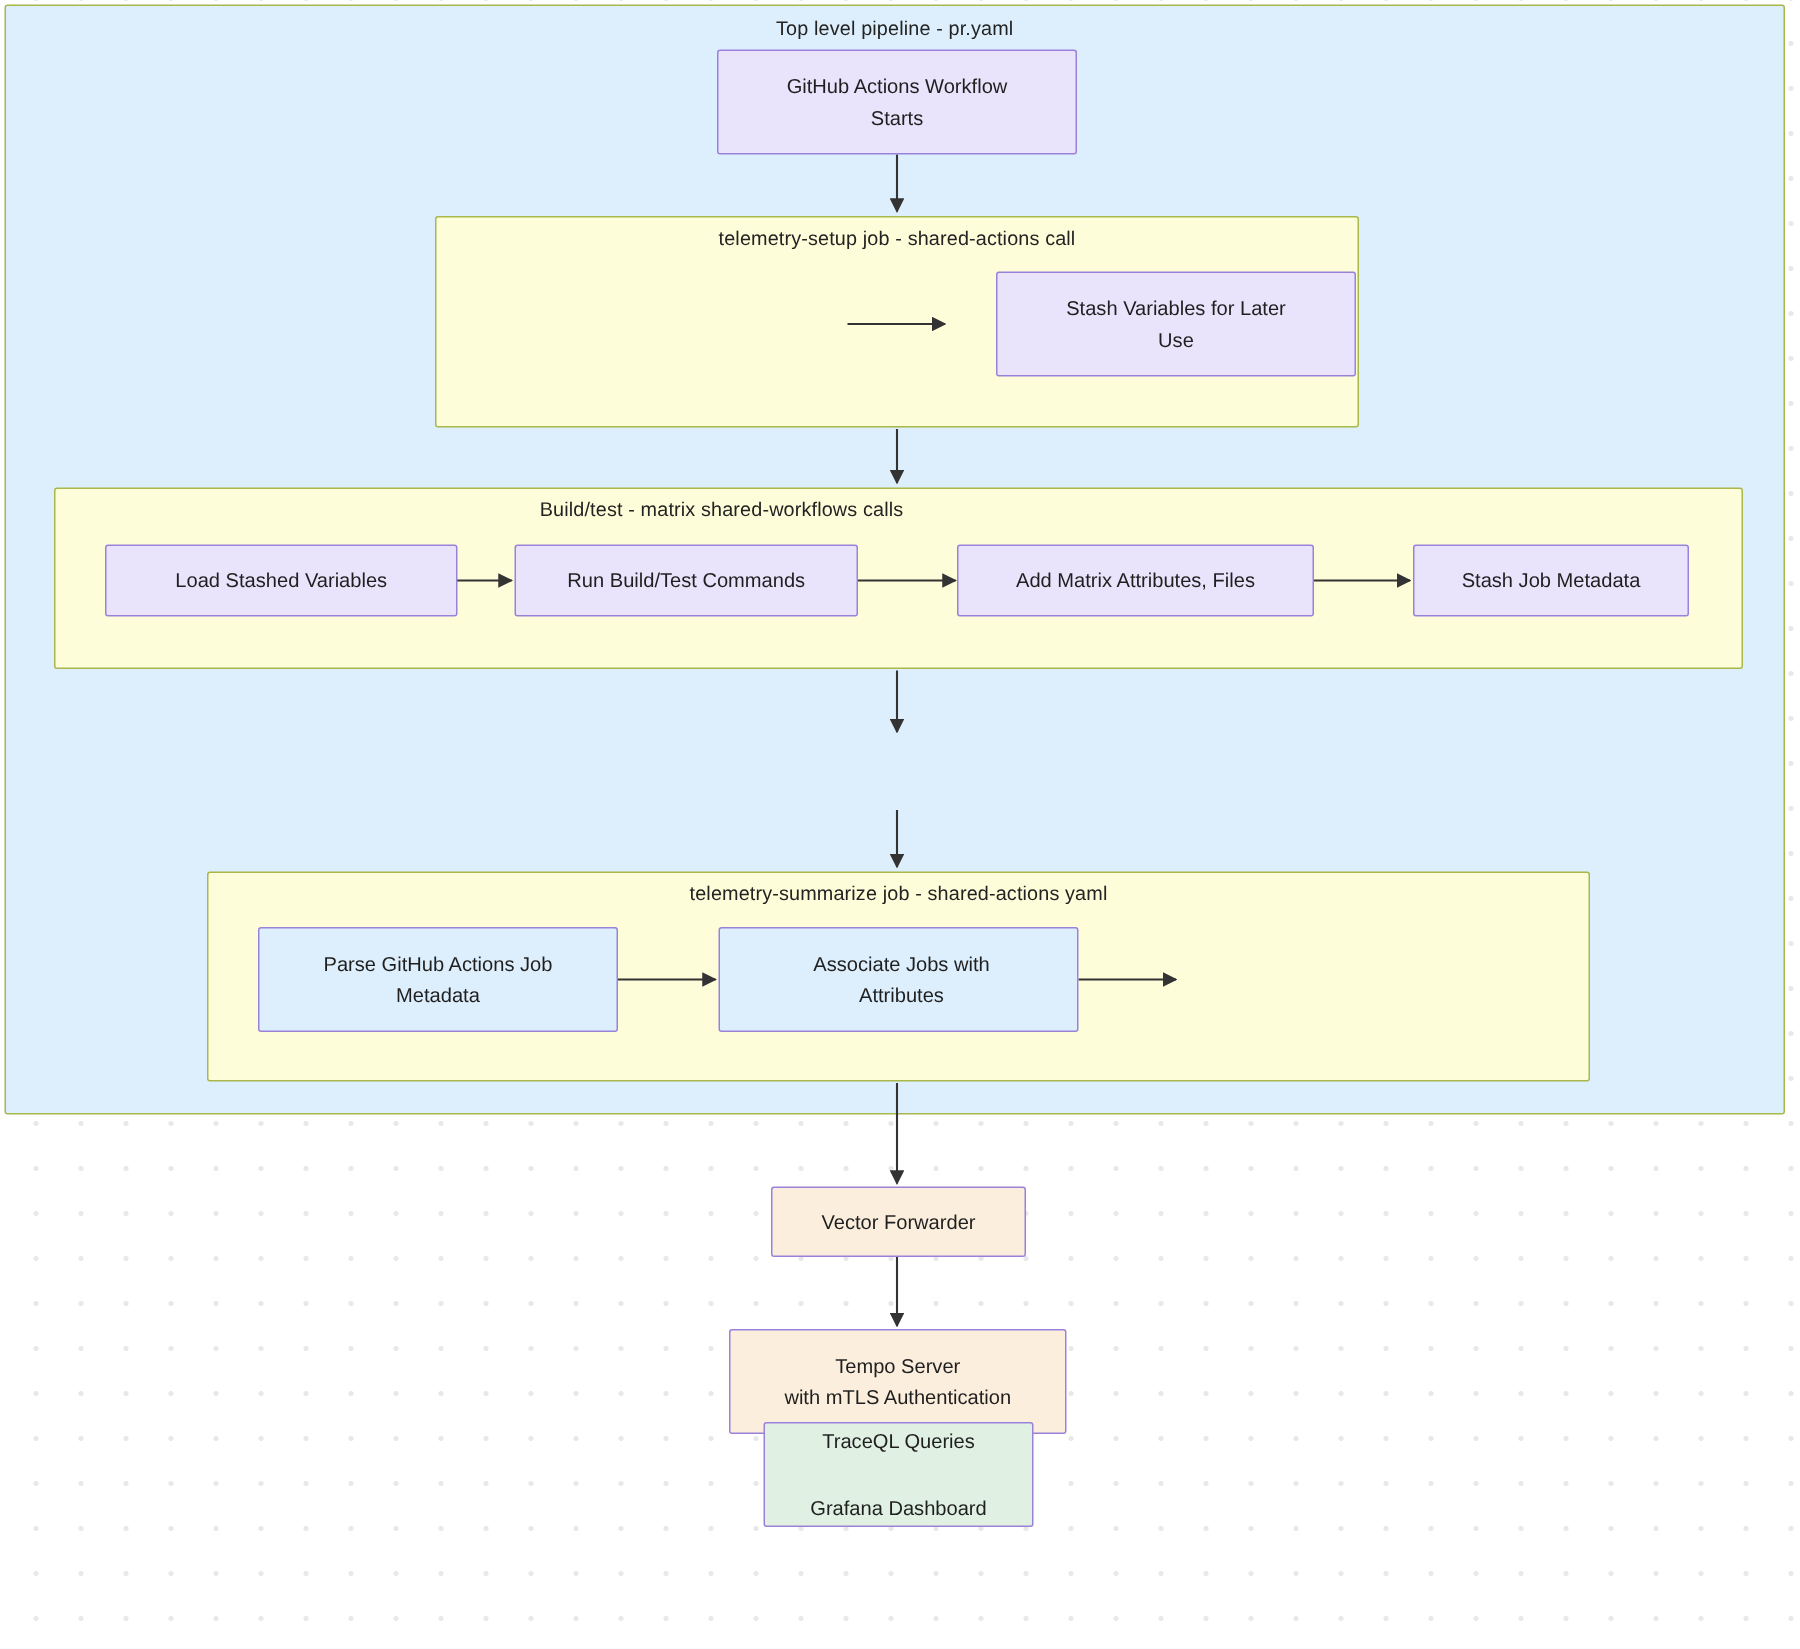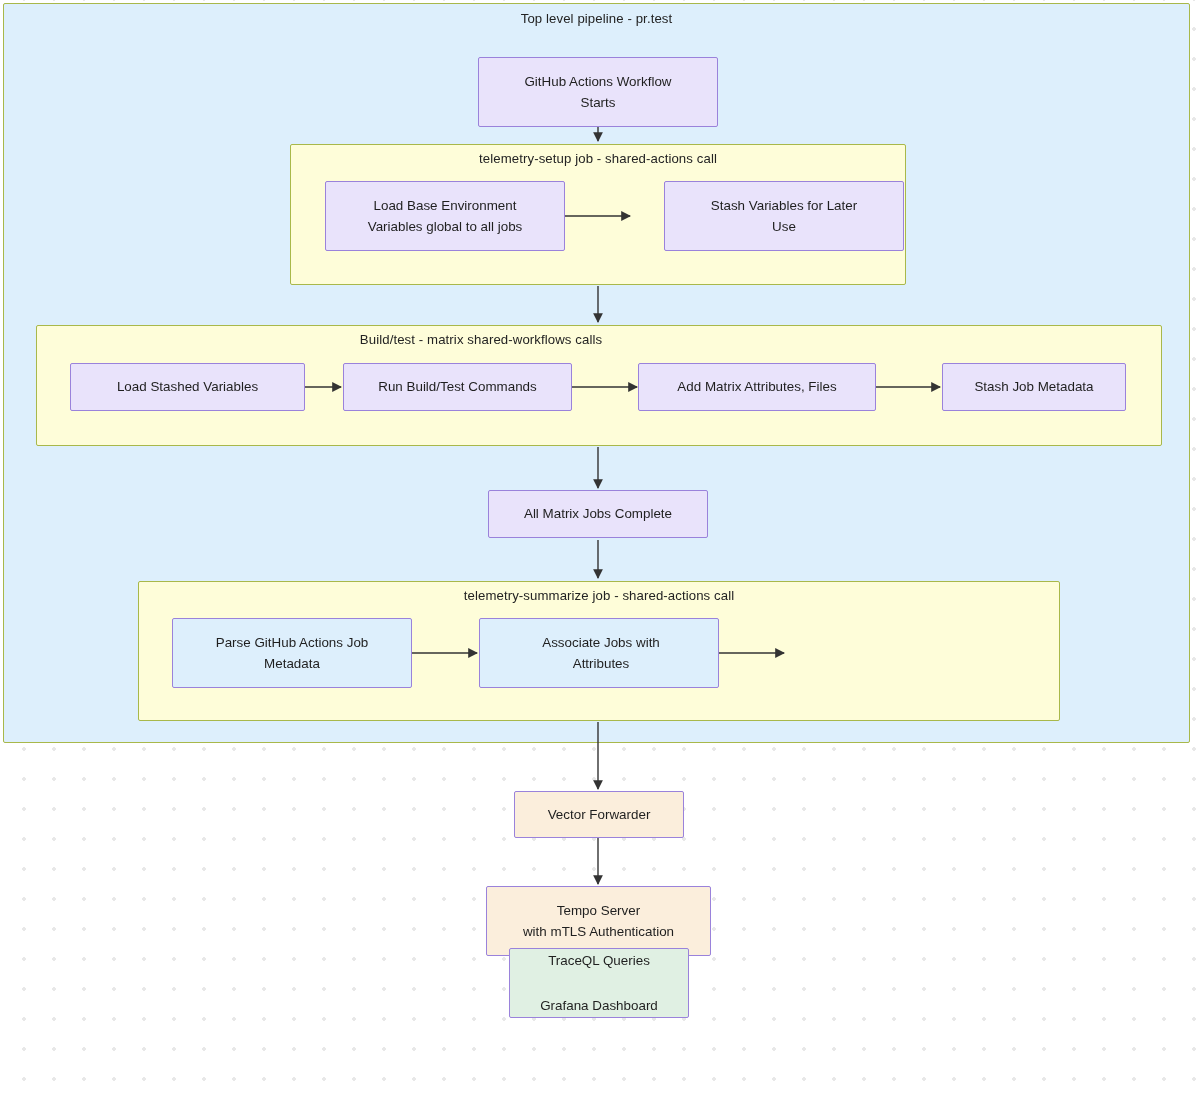--- a/index.html
+++ b/index.html
@@ -85,30 +85,30 @@
   .fill-lightblue { background: #ddeffc; }
   .fill-peach     { background: #fbeedc; }
   .fill-mint      { background: #e0f0e3; }
 </style>
 </head>
 <body>
 
 <div id="canvas">
 
   <div class="cluster cluster-outer" style="left:3px; top:3px; width:1187px; height:740px;"></div>
-  <div class="cluster-title" style="left:3px; top:11px; width:1187px;">Top level pipeline - pr.test</div>
+  <div class="cluster-title" style="left:3px; top:11px; width:1187px;">Top level pipeline - pr.yaml</div>
 
   <div class="cluster cluster-sub" style="left:290px; top:144px; width:616px; height:141px;"></div>
   <div class="cluster-title" style="left:290px; top:151px; width:616px;">telemetry-setup job - shared-actions call</div>
 
   <div class="cluster cluster-sub" style="left:36px; top:325px; width:1126px; height:121px;"></div>
   <div class="cluster-title" style="left:36px; top:332px; width:890px;">Build/test - matrix shared-workflows calls</div>
 
   <div class="cluster cluster-sub" style="left:138px; top:581px; width:922px; height:140px;"></div>
-  <div class="cluster-title" style="left:138px; top:588px; width:922px;">telemetry-summarize job - shared-actions call</div>
+  <div class="cluster-title" style="left:138px; top:588px; width:922px;">telemetry-summarize job - shared-actions yaml</div>
 
   <svg id="edges" viewBox="0 0 1200 1099">
     <defs>
       <marker id="arrow" viewBox="0 0 10 10" refX="9" refY="5" markerWidth="7" markerHeight="7" orient="auto-start-reverse">
         <path d="M 0 0 L 10 5 L 0 10 z" fill="#333333"></path>
       </marker>
     </defs>
     <g stroke="#333333" stroke-width="1.4" fill="none" marker-end="url(#arrow)">
 
       <path d="M 598 103 L 598 141"></path>
@@ -129,29 +129,25 @@
       <path d="M 719 653 L 784 653"></path>
 
       <path d="M 598 722 L 598 789"></path>
 
       <path d="M 598 838 L 598 884"></path>
 
       <path d="M 598 956 L 598 1002"></path>
     </g>
   </svg>
 
-  <div class="node fill-lavender" style="left:478px; top:33px; width:240px; height:70px;margin-top:24px;">
+  <div class="node fill-lavender" style="left:478px; top:33px; width:240px; height:70px;">
     <span class="ln">GitHub Actions Workflow</span>
     <span class="ln">Starts</span>
   </div>
 
-  <div class="node fill-lavender" style="left:325px; top:181px; width:240px; height:70px;">
-    <span class="ln">Load Base Environment</span>
-    <span class="ln">Variables global to all jobs</span>
-  </div>
 
   <div class="node fill-lavender" style="left:632px; top:181px; width:240px; height:70px;margin-left:32px;">
     <span class="ln">Stash Variables for Later</span>
     <span class="ln">Use</span>
   </div>
 
   <div class="node fill-lavender" style="left:70px; top:363px; width:235px; height:48px;">
     <span class="ln">Load Stashed Variables</span>
   </div>
 
@@ -160,23 +156,20 @@
   </div>
 
   <div class="node fill-lavender" style="left:638px; top:363px; width:238px; height:48px;">
     <span class="ln">Add Matrix Attributes, Files</span>
   </div>
 
   <div class="node fill-lavender" style="left:942px; top:363px; width:184px; height:48px;">
     <span class="ln">Stash Job Metadata</span>
   </div>
 
-  <div class="node fill-lavender" style="left:488px; top:490px; width:220px; height:48px;">
-    <span class="ln">All Matrix Jobs Complete</span>
-  </div>
 
   <div class="node fill-lightblue" style="left:172px; top:618px; width:240px; height:70px;">
     <span class="ln">Parse GitHub Actions Job</span>
     <span class="ln">Metadata</span>
   </div>
 
   <div class="node fill-lightblue" style="left:479px; top:618px; width:240px; height:70px;padding-left:10px;">
     <span class="ln">Associate Jobs with</span>
     <span class="ln">Attributes</span>
   </div>

